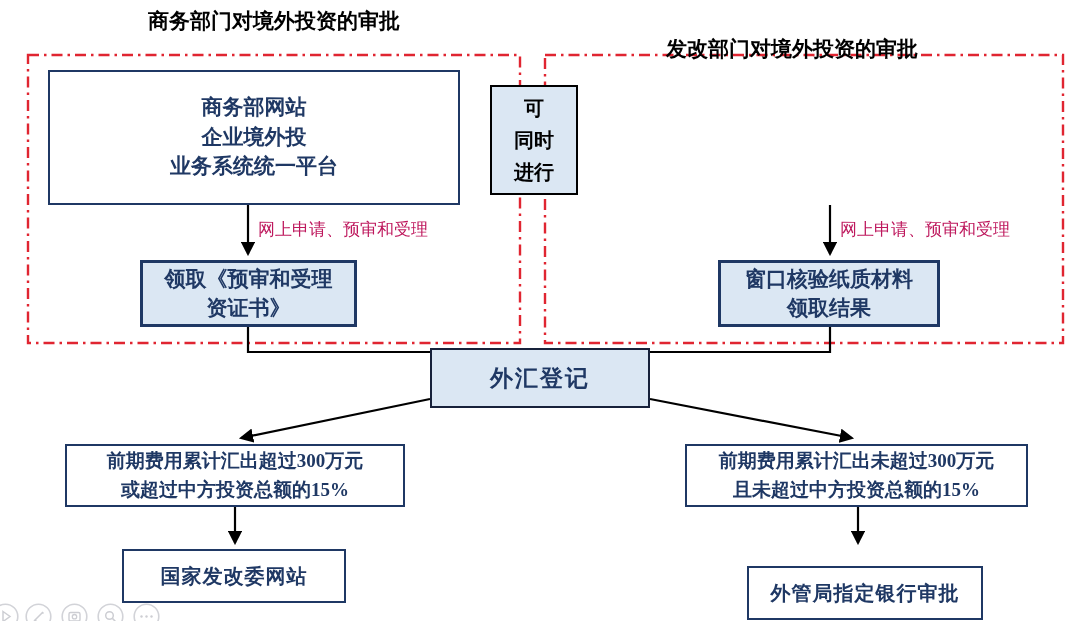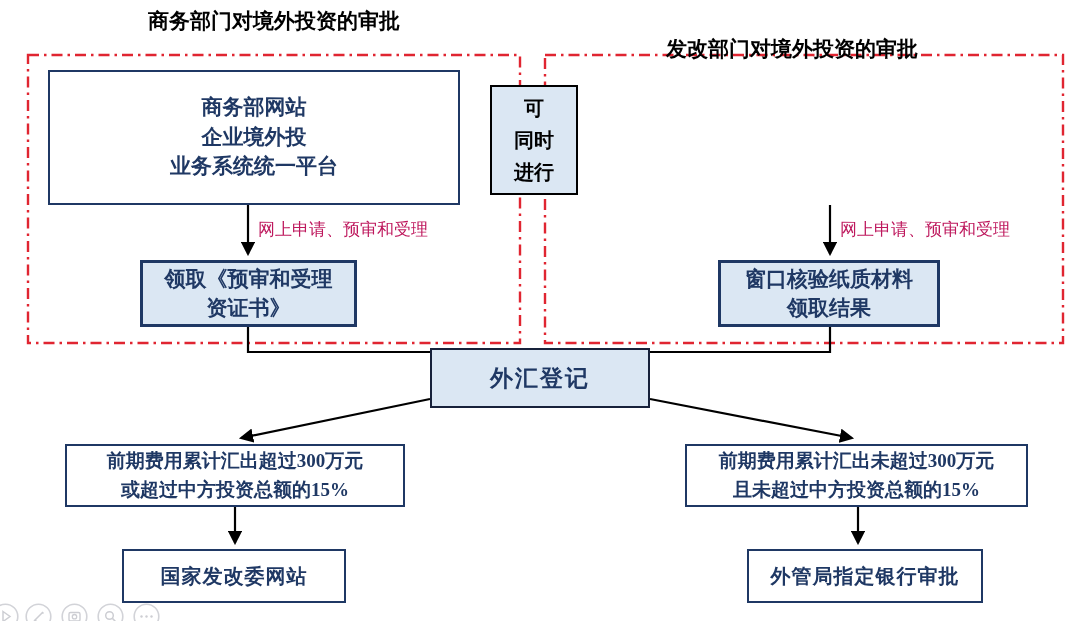--- a/index.html
+++ b/index.html
@@ -76,21 +76,21 @@
 进行</div>
 
   <div class="node fill forex" style="left:430px;top:348px;width:220px;height:60px;border-color:#17213a;">外汇登记</div>
 
   <div class="node cond" style="left:65px;top:444px;width:340px;height:63px;">前期费用累计汇出超过300万元
 或超过中方投资总额的15%</div>
   <div class="node final" style="left:122px;top:549px;width:224px;height:54px;">国家发改委网站</div>
 
   <div class="node cond" style="left:685px;top:444px;width:343px;height:63px;">前期费用累计汇出未超过300万元
 且未超过中方投资总额的15%</div>
-  <div class="node final" style="left:747px;top:549px;width:236px;height:54px;">外管局指定银行审批</div>
+  <div class="node final" style="left:747px;top:566px;width:236px;height:54px;">外管局指定银行审批</div>
 
   <div class="viewer-icon" style="left:-8px;top:603px;">
     <svg width="27" height="27" viewBox="0 0 27 27">
       <circle cx="13.5" cy="13.5" r="12.3" fill="none" stroke="#d2d3d8" stroke-width="1.6"></circle>
       <path d="M11 8.5 L18 13.5 L11 18.5 z" fill="none" stroke="#cdced3" stroke-width="1.5"></path>
     </svg>
   </div>
   <div class="viewer-icon" style="left:25px;top:603px;">
     <svg width="27" height="27" viewBox="0 0 27 27">
       <circle cx="13.5" cy="13.5" r="12.3" fill="none" stroke="#d2d3d8" stroke-width="1.6"></circle>

